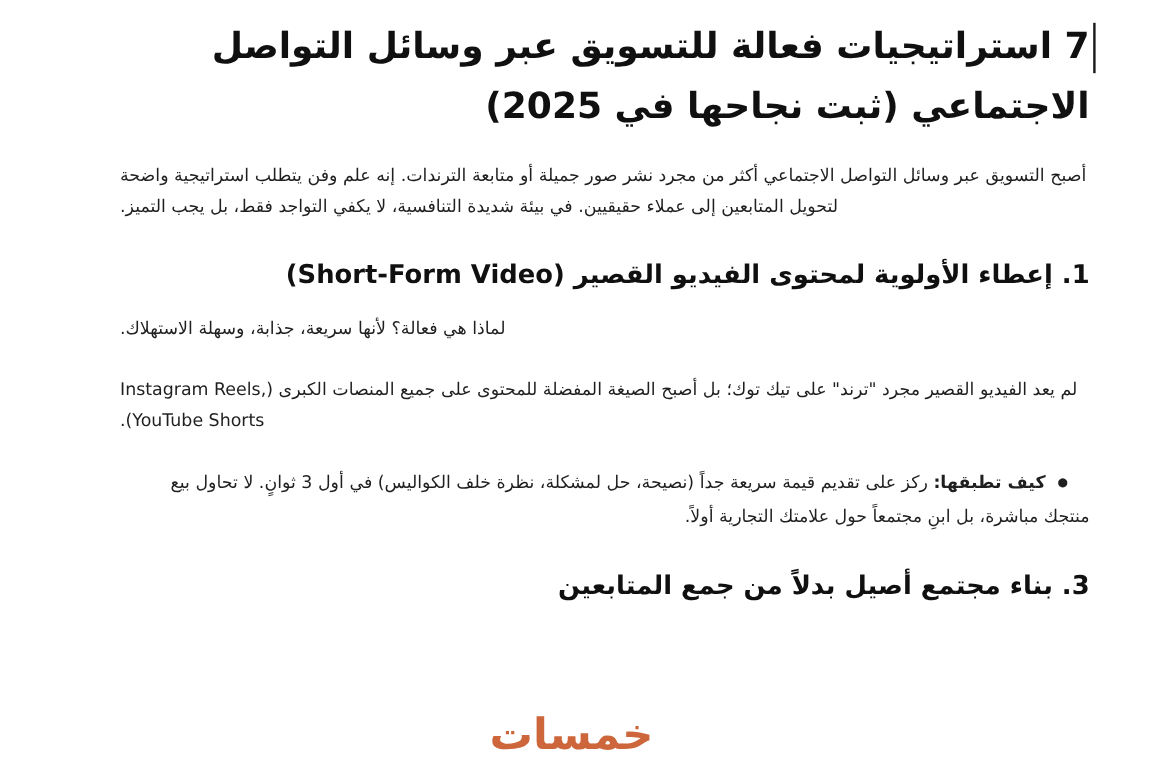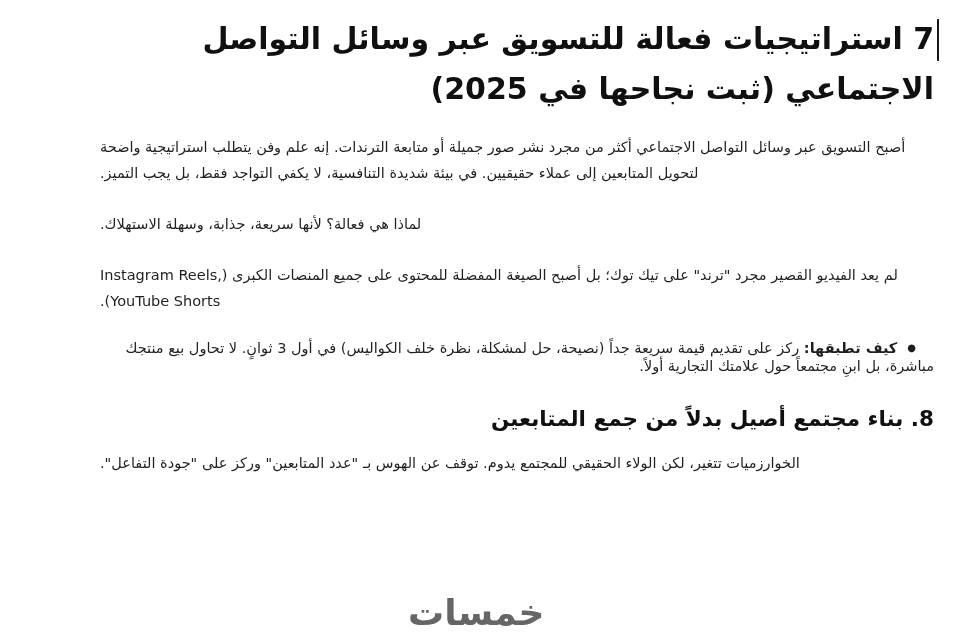--- a/index.html
+++ b/index.html
@@ -12,30 +12,30 @@
     direction: rtl;
     position: relative;
   }
   .watermark {
     position: absolute;
     left: 408px;
     top: 592px;
     z-index: 0;
     font-size: 36px;
     font-weight: bold;
-    color: #404040;
+    color: #c2410c;
     opacity: 0.8;
     letter-spacing: 1px;
     user-select: none;
     pointer-events: none;
   }
   .doc {
     position: relative;
     z-index: 1;
-    padding: 14px 41px 0 100px; 
+    padding: 14px 67px 0 100px; 
     color: #1f1f1f;
   }
   h1.title {
     position: relative;
     margin: 0 0 20px 0;
     font-size: 30px;
     line-height: 50px;
     font-weight: bold;
     color: #101010;
     text-align: right;
@@ -58,21 +58,21 @@
     margin: 27px 0 15px 0;
     font-size: 21.5px;
     line-height: 33px;
     font-weight: bold;
     color: #101010;
     text-align: right;
   }
   .bullet-item {
     margin: 0 0 25px 0;
     font-size: 14.5px;
-    line-height: 18px;
+    line-height: 28px;
     text-indent: 18px; 
   }
   .bullet-dot {
     font-size: 10px;
     vertical-align: 2px;
     margin-left: 10px;
     display: inline-block;
     text-indent: 0;
   }
   .bullet-item strong { font-weight: bold; }
@@ -85,24 +85,24 @@
 <div class="doc">
 
   <h1 class="title">
     <span class="caret"></span>
     <span>7 استراتيجيات فعالة للتسويق عبر وسائل التواصل الاجتماعي (ثبت نجاحها في 2025)</span>
   </h1>
 
   <p>أصبح التسويق عبر وسائل التواصل الاجتماعي أكثر من مجرد نشر صور جميلة أو متابعة الترندات. إنه علم وفن يتطلب استراتيجية واضحة لتحويل المتابعين إلى عملاء حقيقيين. في بيئة شديدة التنافسية، لا يكفي التواجد فقط، بل يجب التميز.</p>
 
 
+  <h2>1. إعطاء الأولوية لمحتوى الفيديو القصير (Short-Form Video)</h2>
 
   <p>لماذا هي فعالة؟ لأنها سريعة، جذابة، وسهلة الاستهلاك.</p>
 
   <p>لم يعد الفيديو القصير مجرد "ترند" على تيك توك؛ بل أصبح الصيغة المفضلة للمحتوى على جميع المنصات الكبرى (Instagram Reels, YouTube Shorts).</p>
 
   <div class="bullet-item"><span class="bullet-dot">●</span><strong>كيف تطبقها:</strong> <span>ركز على تقديم قيمة سريعة جداً (نصيحة، حل لمشكلة، نظرة خلف الكواليس) في أول 3 ثوانٍ. لا تحاول بيع منتجك مباشرة، بل ابنِ مجتمعاً حول علامتك التجارية أولاً.</span></div>
 
-  <h2>8. بناء مجتمع أصيل بدلاً من جمع المتابعين</h2>
+  <h2>3. بناء مجتمع أصيل بدلاً من جمع المتابعين</h2>
 
-  <p>الخوارزميات تتغير، لكن الولاء الحقيقي للمجتمع يدوم. توقف عن الهوس بـ "عدد المتابعين" وركز على "جودة التفاعل".</p>
 
 </div>
 
 </body></html>

